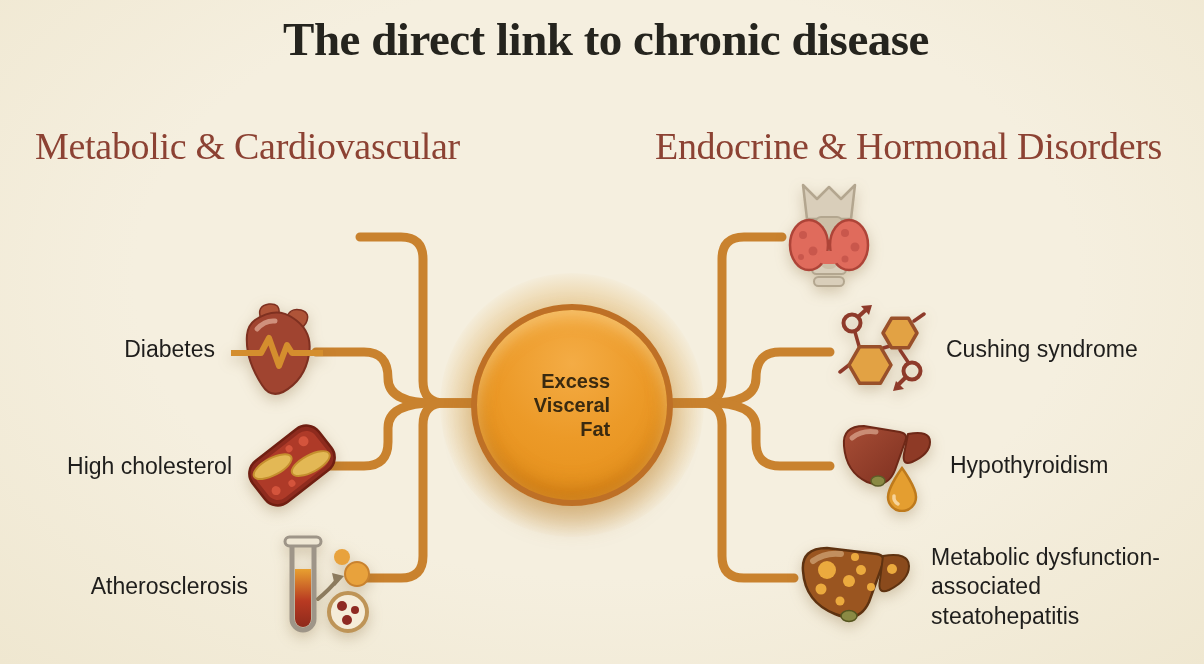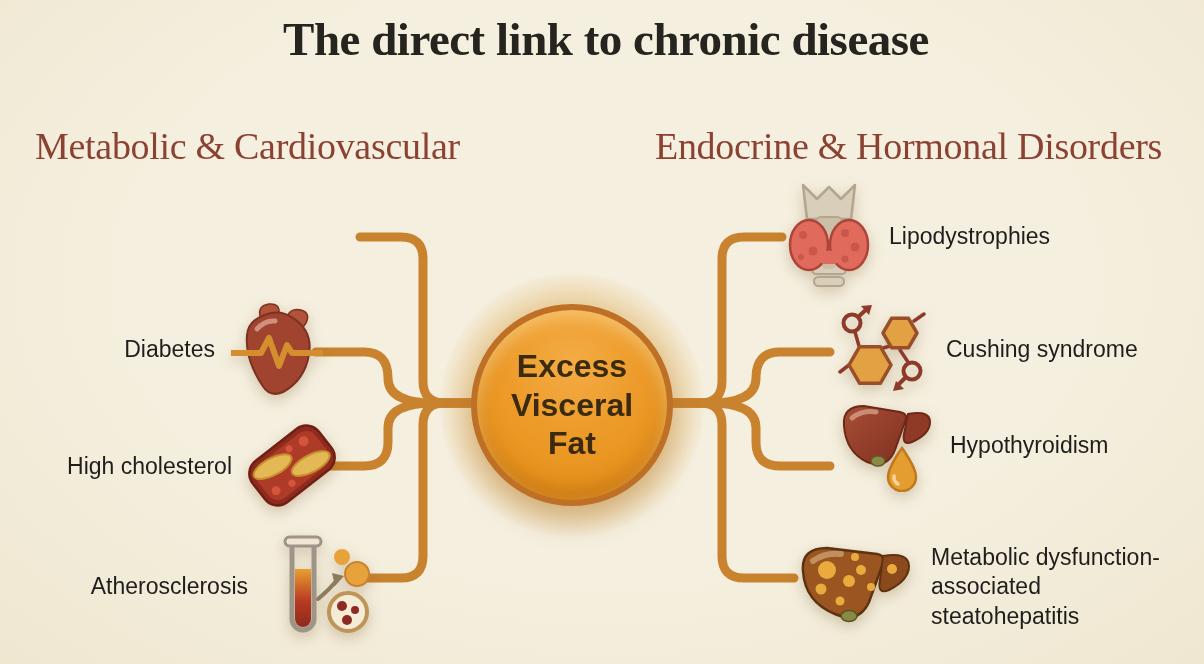--- a/index.html
+++ b/index.html
@@ -33,21 +33,21 @@
     background:radial-gradient(circle, rgba(230,192,125,0.65) 52%, rgba(230,192,125,0.35) 62%, rgba(230,192,125,0) 72%);
   }
   .center-node{
     position:absolute;left:471px;top:304px;width:202px;height:202px;border-radius:50%;z-index:3;
     border:6px solid var(--node-border);box-sizing:border-box;
     background:radial-gradient(circle at 50% 28%, #F4AC45 0%, #EC9A28 45%, var(--node-fill) 70%, #D98113 100%);
     box-shadow:0 16px 28px rgba(150,95,25,0.28), inset 0 8px 16px rgba(255,224,160,0.55), inset 0 -12px 20px rgba(160,90,10,0.35);
     display:flex;align-items:center;justify-content:center;text-align:center;
   }
   .center-node .node-label{
-    font-size:32px;font-weight:700;color:var(--node-text);line-height:1.2;white-space:pre-line;
+    font-size:20px;font-weight:700;color:var(--node-text);line-height:1.2;white-space:pre-line;text-align:right;
   }
   .row{position:absolute;display:flex;align-items:center;transform:translateY(-50%);z-index:4;}
   .row .label{
     font-size:23px;color:var(--label-text);line-height:1.28;white-space:pre-line;
   }
   .row.left{flex-direction:row;gap:16px;}
   .row.left .label{text-align:right;}
   .row.right{flex-direction:row;gap:18px;}
   .icon{display:inline-flex;filter:drop-shadow(0 5px 7px rgba(120,85,35,0.28));}
   .icon svg{display:block;}
@@ -152,21 +152,20 @@
         <g fill="#C5544A" opacity="0.85">
           <circle cx="16" cy="52" r="4"></circle>
             <circle cx="26" cy="68" r="4.5"></circle>
             <circle cx="14" cy="74" r="3"></circle>
           <circle cx="58" cy="50" r="4"></circle>
             <circle cx="68" cy="64" r="4.5"></circle>
             <circle cx="58" cy="76" r="3.5"></circle>
         </g>
       </svg>
     </span>
-    <span class="label">Lipodystrophies</span>
   </div>
 
   <div class="row right" style="top:350px;left:838px;">
     <span class="icon">
       <svg width="90" height="90" viewBox="0 0 90 90">
         <g stroke="#8E3A2A" stroke-width="3.5" stroke-linecap="round">
           <line x1="42" y1="44" x2="52" y2="41"></line>
           <line x1="17" y1="27" x2="21" y2="41"></line>
           <line x1="62" y1="45" x2="70" y2="57"></line>
           <line x1="11" y1="60" x2="2" y2="67"></line>
@@ -178,21 +177,21 @@
         <line x1="20" y1="12" x2="30" y2="3" stroke="#8E3A2A" stroke-width="4"></line>
         <polygon points="34,0 23,1 31,10" fill="#8E3A2A"></polygon>
         <circle cx="74" cy="66" r="8.5" fill="none" stroke="#8E3A2A" stroke-width="4"></circle>
         <line x1="68" y1="72" x2="59" y2="81" stroke="#8E3A2A" stroke-width="4"></line>
         <polygon points="55,86 66,84 58,76" fill="#8E3A2A"></polygon>
       </svg>
     </span>
     <span class="label">Cushing syndrome</span>
   </div>
 
-  <div class="row right" style="top:446px;left:838px;">
+  <div class="row right" style="top:466px;left:838px;">
     <span class="icon">
       <svg width="94" height="92" viewBox="0 0 94 92">
         <defs>
           <linearGradient id="liver-g" x1="0" y1="0" x2="1" y2="1">
             <stop offset="0%" stop-color="#A84E36"></stop>
               <stop offset="100%" stop-color="#7E3020"></stop>
           </linearGradient>
         </defs>
         <path d="M6 26 Q4 6 26 6 L62 12 Q71 14 67 22 L57 50 Q49 70 29 62 Q8 52 6 26 Z" fill="url(#liver-g)" stroke="#6E2817" stroke-width="2"></path>
         <path d="M70 14 Q92 10 92 22 Q92 34 74 42 Q64 46 66 34 Z" fill="#8E3A26" stroke="#6E2817" stroke-width="2"></path>

